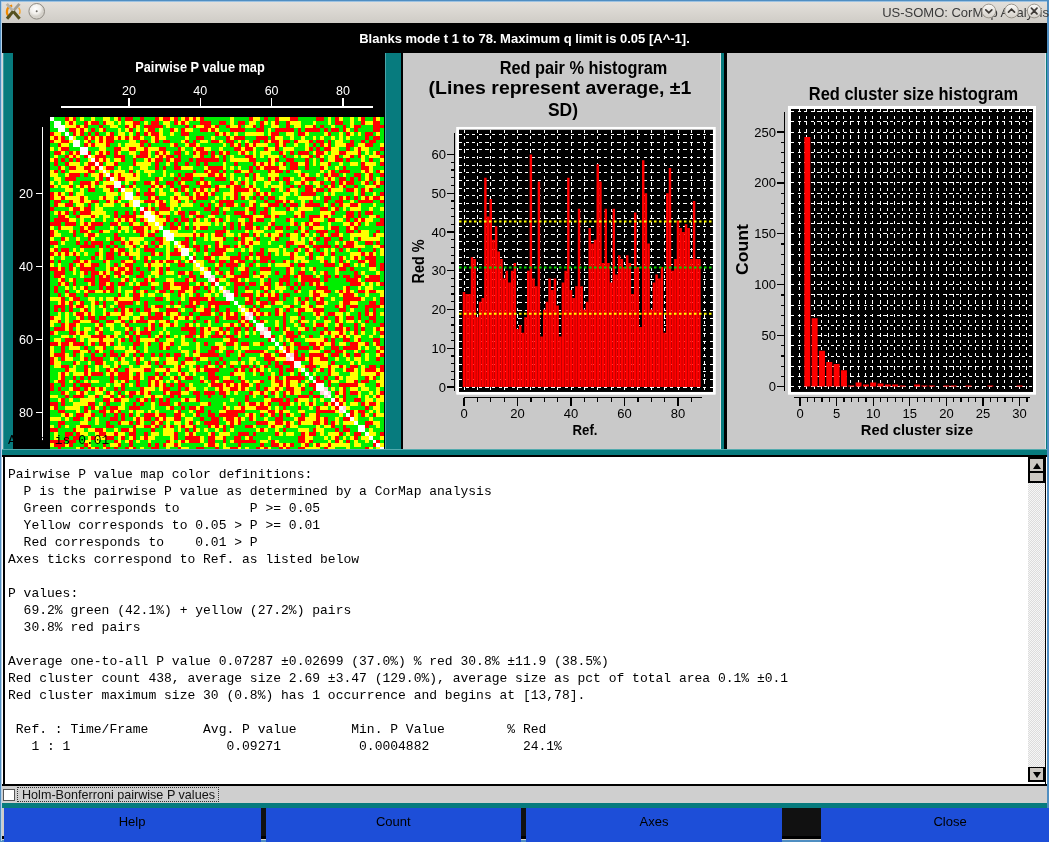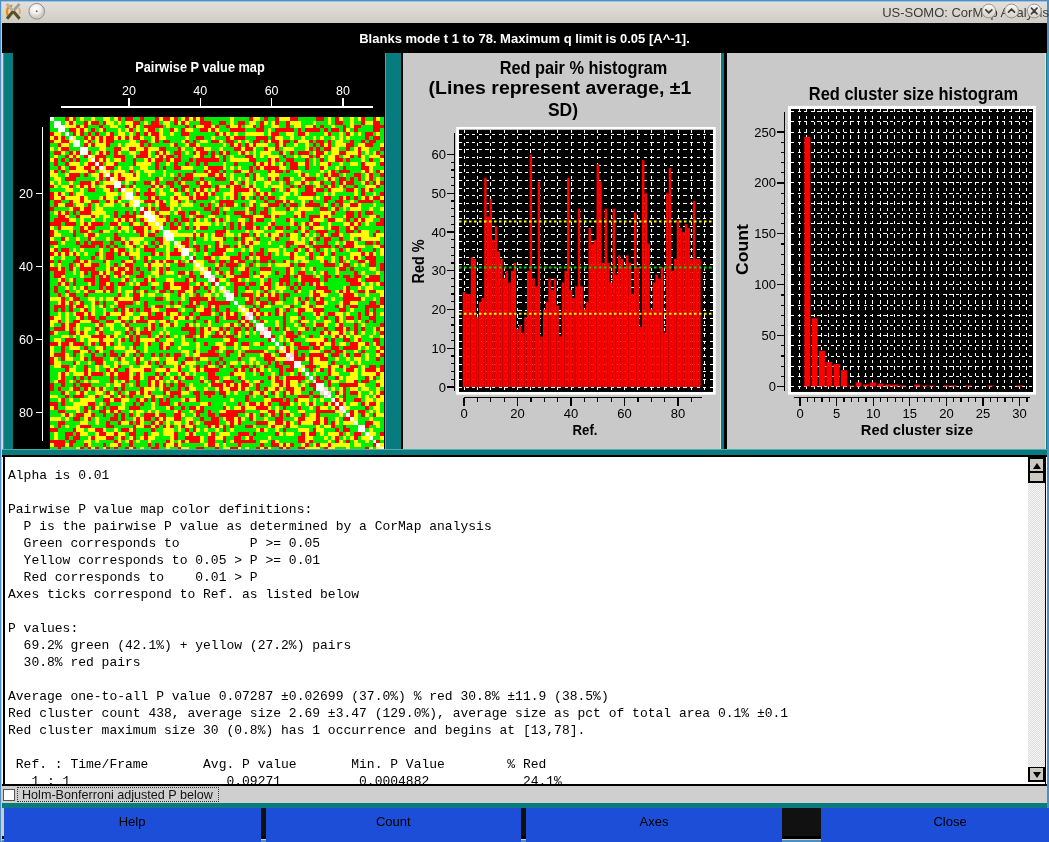--- a/index.html
+++ b/index.html
@@ -138,21 +138,21 @@
 <text x="190.0" y="382.2" class="at2" text-anchor="middle" textLength="112.3" lengthAdjust="spacingAndGlyphs">Red cluster size</text>
 <text x="21.0" y="196.5" class="atr" text-anchor="middle" textLength="51" lengthAdjust="spacingAndGlyphs" transform="rotate(-90 21.0 196.5)">Count</text>
 </svg>
 
 <div class="abs" style="left:2px;top:449px;width:1045px;height:6px;background:#077b7e"></div>
 <div class="abs" style="left:2px;top:449px;width:1045px;height:1px;background:#52aaad"></div>
 
 <div class="abs" style="left:2px;top:455px;width:1045px;height:329px;background:#fff;border-top:2px solid #000"></div>
 <div class="abs" style="left:3px;top:455px;width:2px;height:329px;background:#000"></div>
 <div class="abs" style="left:1045px;top:455px;width:1px;height:329px;background:#000"></div>
-<pre class="abs" style="left:8px;top:467px;margin:0;font-family:'Liberation Mono',monospace;font-size:13px;line-height:17px;color:#000">Alpha is 0.01
+<pre class="abs" style="left:8px;top:432px;margin:0;font-family:'Liberation Mono',monospace;font-size:13px;line-height:17px;color:#000">Alpha is 0.01
 
 Pairwise P value map color definitions:
   P is the pairwise P value as determined by a CorMap analysis
   Green corresponds to         P &gt;= 0.05
   Yellow corresponds to 0.05 &gt; P &gt;= 0.01
   Red corresponds to    0.01 &gt; P
 Axes ticks correspond to Ref. as listed below
 
 P values:
   69.2% green (42.1%) + yellow (27.2%) pairs
@@ -168,21 +168,21 @@
 <div class="abs" style="left:1028px;top:457px;width:17px;height:310px;background:repeating-conic-gradient(#f6f6f6 0% 25%, #dcdcdc 0% 50%) 0 0/2px 2px"></div>
 <div class="abs" style="left:1028px;top:781.5px;width:17px;height:2.5px;background:#fff"></div>
 <div class="abs" style="left:1028px;top:457px;width:17px;height:15.5px;background:#ccc8c2;border:2px solid #000;box-sizing:border-box"></div>
 <div class="abs" style="left:1033px;top:462.5px;width:0;height:0;border-left:4px solid transparent;border-right:4px solid transparent;border-bottom:6px solid #000"></div>
 <div class="abs" style="left:1028px;top:472.5px;width:17px;height:10px;background:#ccc8c2;border:2px solid #000;border-top:none;box-sizing:border-box"></div>
 <div class="abs" style="left:1028px;top:767px;width:17px;height:14.7px;background:#ccc8c2;border:2px solid #000;border-top:1.2px solid #000;box-sizing:border-box"></div>
 <div class="abs" style="left:1032.5px;top:772px;width:0;height:0;border-left:4.5px solid transparent;border-right:4.5px solid transparent;border-top:6px solid #000"></div>
 
 <div class="abs" style="left:2px;top:784px;width:1045px;height:18.5px;background:#cfcfcf;border-top:2px solid #000;box-sizing:border-box"></div>
 <div class="abs" style="left:2.5px;top:788.5px;width:12px;height:12px;background:#fff;border:1px solid #555;box-sizing:border-box"></div>
-<div class="abs" style="left:17px;top:786.5px;width:202px;height:15px;border:1px dotted #333;font-size:12.6px;line-height:15px;padding-left:4px;box-sizing:border-box;color:#111;white-space:nowrap">Holm-Bonferroni adjusted P below</div>
+<div class="abs" style="left:17px;top:786.5px;width:202px;height:15px;border:1px dotted #333;font-size:12.6px;line-height:15px;padding-left:4px;box-sizing:border-box;color:#111;white-space:nowrap">Holm-Bonferroni pairwise P values</div>
 
 <div class="abs" style="left:2px;top:802.5px;width:1045px;height:5.5px;background:#077b7e"></div>
 <div class="abs" style="left:2px;top:808px;width:1045px;height:28px;background:#cfccc6"></div>
 <div class="abs" style="left:3.5px;top:808px;width:1041.5px;height:28px;background:#111"></div>
 <div class="abs" style="left:2px;top:836px;width:1045px;height:2.5px;background:#000"></div>
 <div class="abs" style="left:2px;top:838.5px;width:1045px;height:1.5px;background:#cfccc6"></div>
 <div class="abs btn" style="left:3.5px;top:808px;width:257px">Help</div>
 <div class="abs btn" style="left:265.5px;top:808px;width:255.5px">Count</div>
 <div class="abs btn" style="left:526px;top:808px;width:256px">Axes</div>
 <div class="abs btn" style="left:821px;top:808px;width:258px">Close</div>

